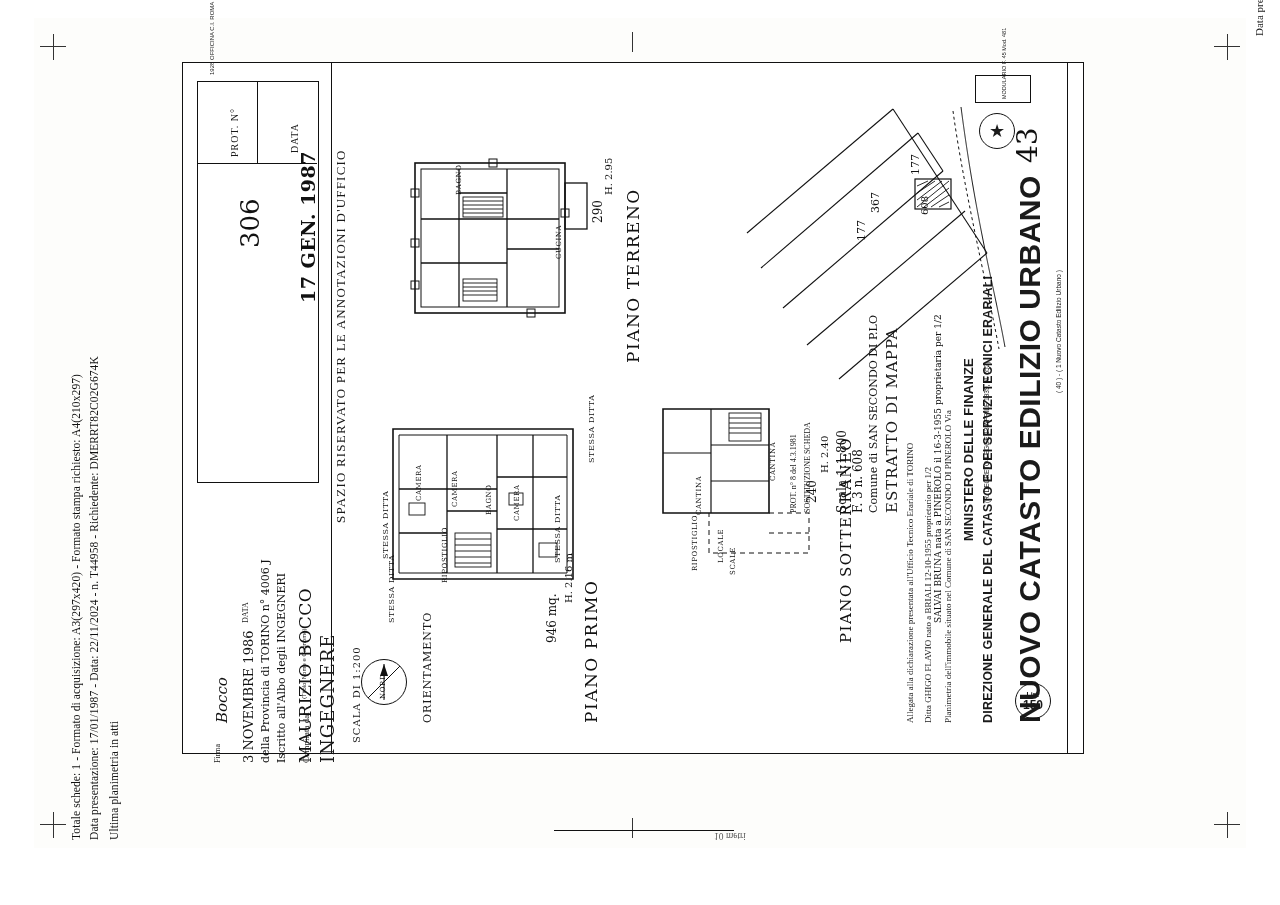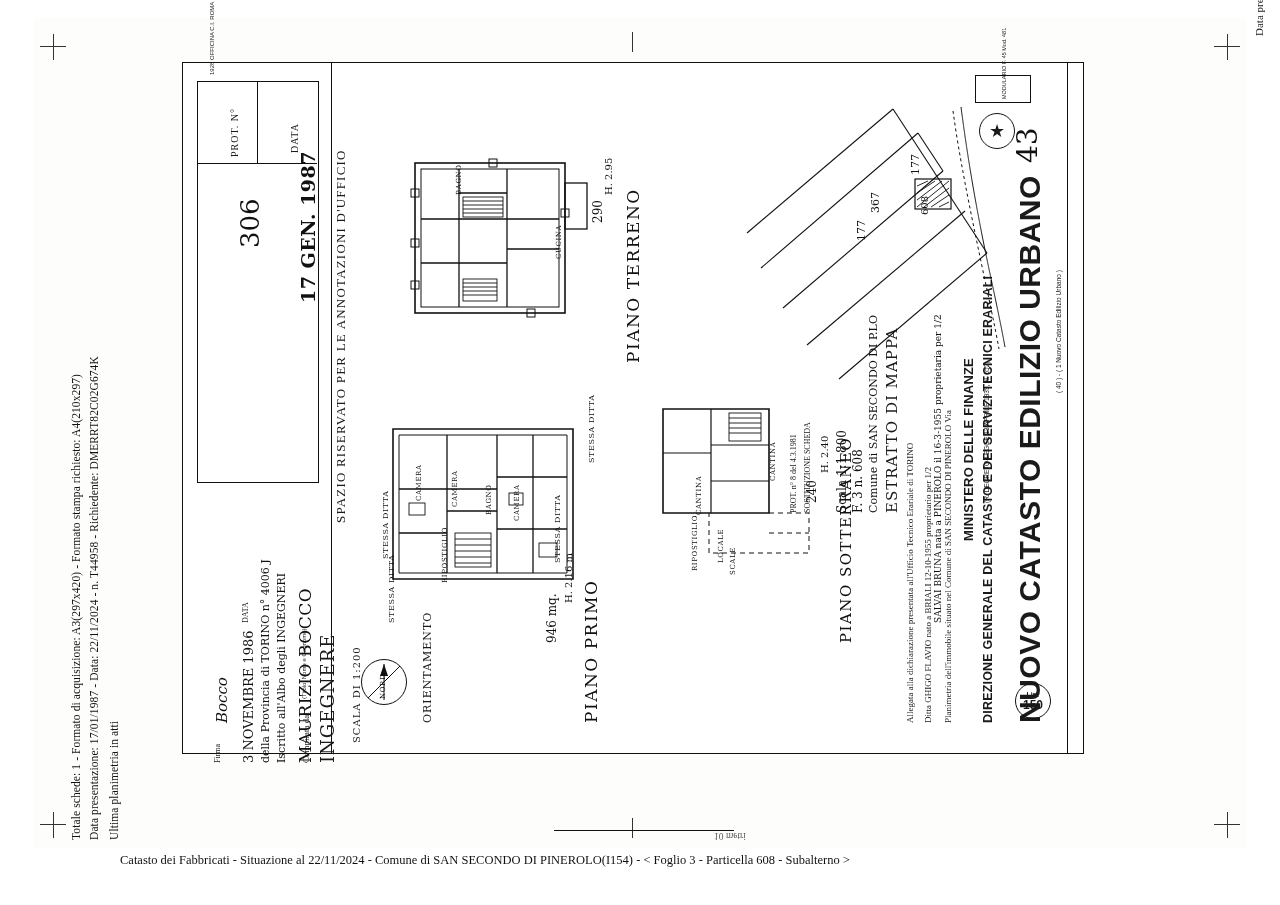--- a/index.html
+++ b/index.html
@@ -384,16 +384,15 @@
         <polygon points="22,4 26,16 18,16" fill="#111"></polygon>
       </svg>
     </div>
     <div class="t rot planlabel-sm" style="left:196px;top:636px;font-size:7px;">NORD</div>
     <div class="t rot" style="left:238px;top:660px;font-size:11px;font-family:'DejaVu Serif',serif;letter-spacing:1px;">ORIENTAMENTO</div>
     <div class="t rot" style="left:168px;top:680px;font-size:10px;font-family:'DejaVu Serif',serif;letter-spacing:1px;">SCALA DI 1:200</div>
 
   </div>
 
   <div class="footer">
-    <div>Catasto dei Fabbricati - Situazione al 22/11/2024 - Comune di SAN SECONDO DI PINEROLO(I154) - &lt;  Foglio 3 - Particella  608 - Subalterno  &gt;</div>
   </div>
 
 </div>
 
 </body></html>

